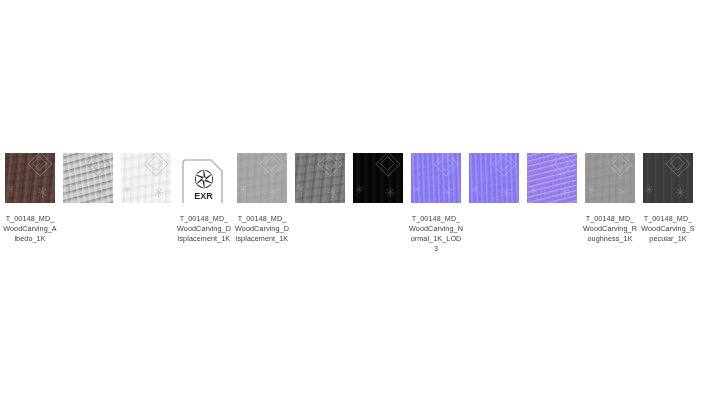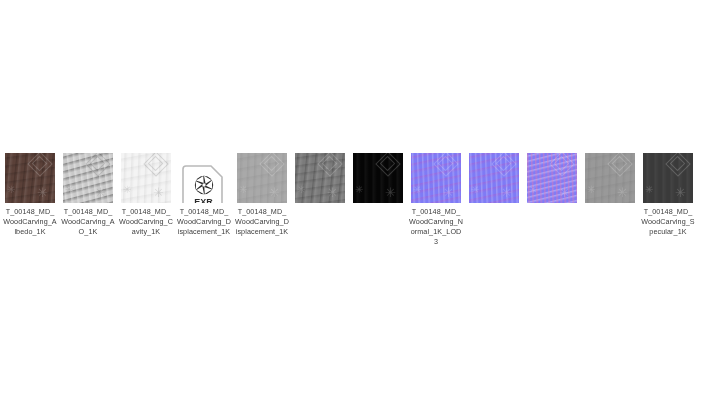--- a/index.html
+++ b/index.html
@@ -134,28 +134,28 @@
     font-size: 13px;
     line-height: 13px;
   }
   .watermark.dark .wm-diamond { border-color: rgba(0,0,0,0.55); }
   .watermark.dark .wm-star { color: rgba(0,0,0,0.55); }
 
   
   .exr-doc {
     width: 44px;
     height: 50px;
-    margin: 10px auto;
+    margin: 4px auto;
     position: relative;
   }
   .exr-doc svg { display: block; }
 
   
   .file-label {
-    margin-top: 4px;
+    margin-top: 11px;
     width: 54px;
     font-size: 7.2px;
     line-height: 10px;
     color: #3c3c3c;
     text-align: center;
     word-break: break-all;
     overflow-wrap: anywhere;
     letter-spacing: 0.1px;
     -webkit-font-smoothing: antialiased;
   }
@@ -183,35 +183,33 @@
         <div class="thumb" style="background: rgb(201, 201, 201);">
           <div class="grain g2"></div>
           <div class="watermark dark">
             <div class="wm-diamond" style="left: 26px; top: 2px;"></div>
             <div class="wm-diamond inner" style="left: 29px; top: 5px;"></div>
             <div class="wm-star" style="left: 32px; top: 33px;">✳</div>
             <div class="wm-star" style="left: 2px; top: 30px; font-size: 10px;">✳</div>
           </div>
         </div>
       </div>
-      <div class="file-label">T_00148_MD_WoodCarving_AO_1K</div>
     </div>
     <div class="file-item" title="T_00148_MD_WoodCarving_Cavity_1K">
       <div class="thumb-wrap">
         <div class="thumb" style="background: rgb(244, 244, 244);">
           <div class="grain soft"></div>
           <div class="watermark dark">
             <div class="wm-diamond" style="left: 26px; top: 2px;"></div>
             <div class="wm-diamond inner" style="left: 29px; top: 5px;"></div>
             <div class="wm-star" style="left: 32px; top: 33px;">✳</div>
             <div class="wm-star" style="left: 2px; top: 30px; font-size: 10px;">✳</div>
           </div>
         </div>
       </div>
-      <div class="file-label">T_00148_MD_WoodCarving_Cavity_1K</div>
     </div>
     <div class="file-item" title="T_00148_MD_WoodCarving_Displacement_1K">
       <div class="thumb-wrap">
         <div class="exr-doc">
           <svg width="44" height="50" viewBox="0 0 44 50">
             <path d="M4 3 h25 l11 11 v33 a3 3 0 0 1 -3 3 H4 a3 3 0 0 1 -3 -3 V6 a3 3 0 0 1 3 -3 z" fill="#ffffff" stroke="#b9b9b9" stroke-width="1.6"></path>
             <g transform="translate(22,22)">
               <circle r="9.2" fill="#2b2b2b"></circle>
               <path d="M0 -9.2 L7.4 -5.1 L1.6 -1.3 Z" fill="#ffffff" transform="rotate(0)"></path>
               <path d="M0 -9.2 L7.4 -5.1 L1.6 -1.3 Z" fill="#ffffff" transform="rotate(60)"></path>
@@ -312,20 +310,21 @@
         <div class="thumb" style="background: rgb(153, 153, 153);">
           <div class="grain soft"></div>
           <div class="watermark">
             <div class="wm-diamond" style="left: 26px; top: 2px;"></div>
             <div class="wm-diamond inner" style="left: 29px; top: 5px;"></div>
             <div class="wm-star" style="left: 32px; top: 33px;">✳</div>
             <div class="wm-star" style="left: 2px; top: 30px; font-size: 10px;">✳</div>
           </div>
         </div>
       </div>
+      <div class="file-label">T_00148_MD_WoodCarving_Roughness_1K</div>
     </div>
     <div class="file-item" title="T_00148_MD_WoodCarving_Specular_1K">
       <div class="thumb-wrap">
         <div class="thumb" style="background: rgb(58, 58, 58);">
           <div class="grain vdark"></div>
           <div class="watermark">
             <div class="wm-diamond" style="left: 26px; top: 2px;"></div>
             <div class="wm-diamond inner" style="left: 29px; top: 5px;"></div>
             <div class="wm-star" style="left: 32px; top: 33px;">✳</div>
             <div class="wm-star" style="left: 2px; top: 30px; font-size: 10px;">✳</div>

